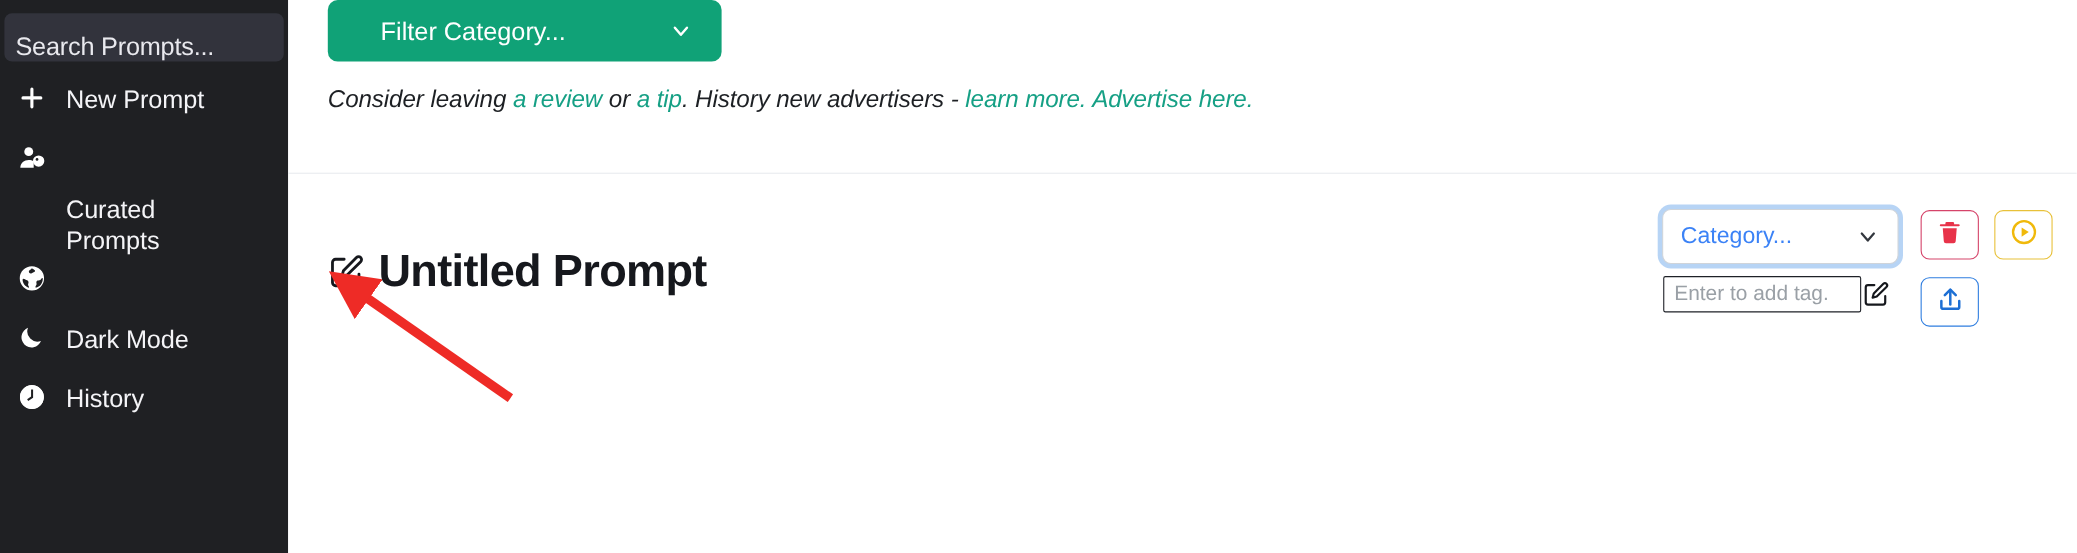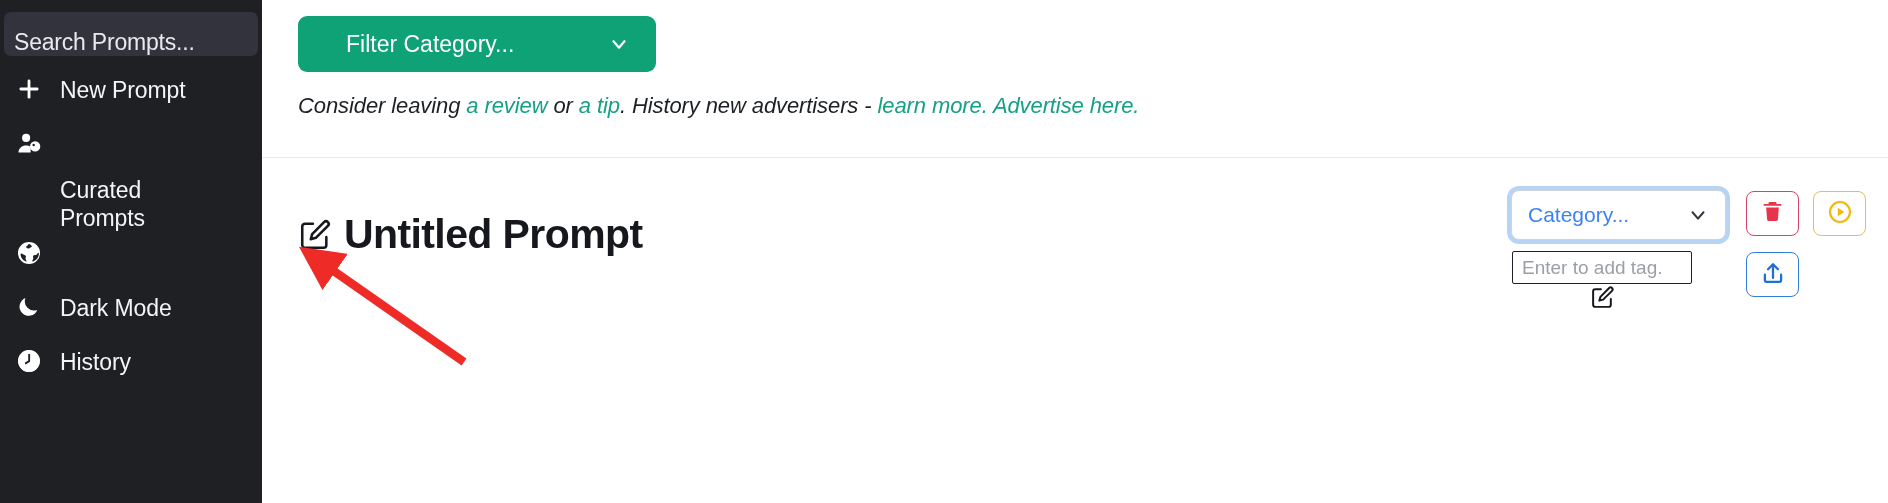--- a/index.html
+++ b/index.html
@@ -73,21 +73,20 @@
     max-width: 150px;
   }
   .nav-item.two-line .nav-label { white-space: pre-line; margin-top: 46px; }
 
   
   #main {
     flex: 1 1 auto;
     position: relative;
     background: #ffffff;
     padding-left: 36px;
-    padding-top: 16px;
   }
   .filter-btn {
     width: 358px;
     height: 56px;
     background: #10a277;
     border: none;
     border-radius: 9px;
     color: #ffffff;
     font-size: 23px;
     font-family: "Liberation Sans", sans-serif;
@@ -128,21 +127,21 @@
     right: 22px;
     top: 190px;
     height: 150px;
   }
 
   .title-block {
     display: flex;
     gap: 12px;
     position: absolute;
     left: 0;
-    top: 24px;
+    top: 36px;
   }
   .title-edit-icon { color: #16181d; display: flex; align-items: center; }
   .title-text {
     font-size: 41px;
     font-weight: 700;
     color: #16181d;
     letter-spacing: -0.6px;
     line-height: 1;
   }
 
@@ -176,21 +175,20 @@
     color: #3b82f6;
     cursor: pointer;
   }
   .cat-select .chev { color: #33373e; display: flex; align-items: center; }
 
   .tag-row {
     display: flex;
     align-items: center;
     gap: 1px;
     padding-left: 1px;
-    flex-direction: column;
   }
   .tag-input {
     width: 180px;
     height: 33px;
     border: 1px solid #1e2127;
     border-radius: 2px;
     background: #ffffff;
     font-size: 19px;
     color: #2b2f36;
     padding: 0 9px;

